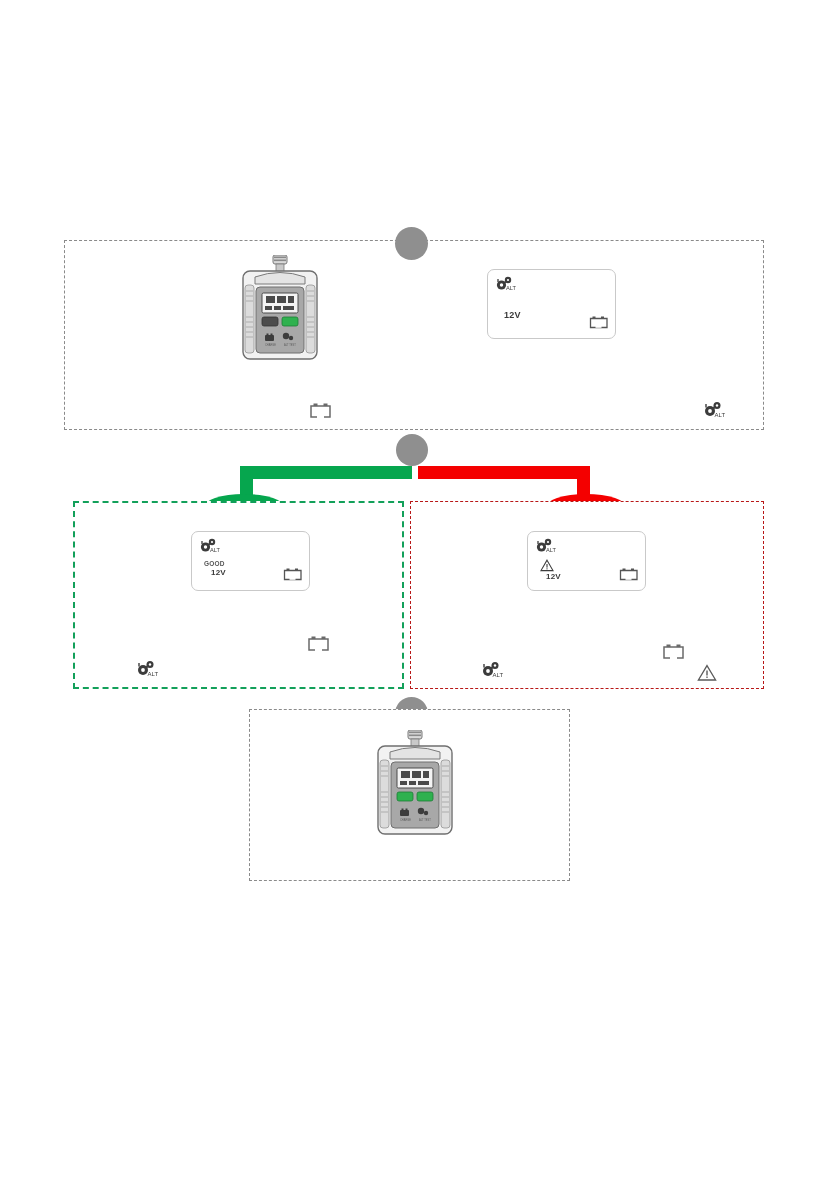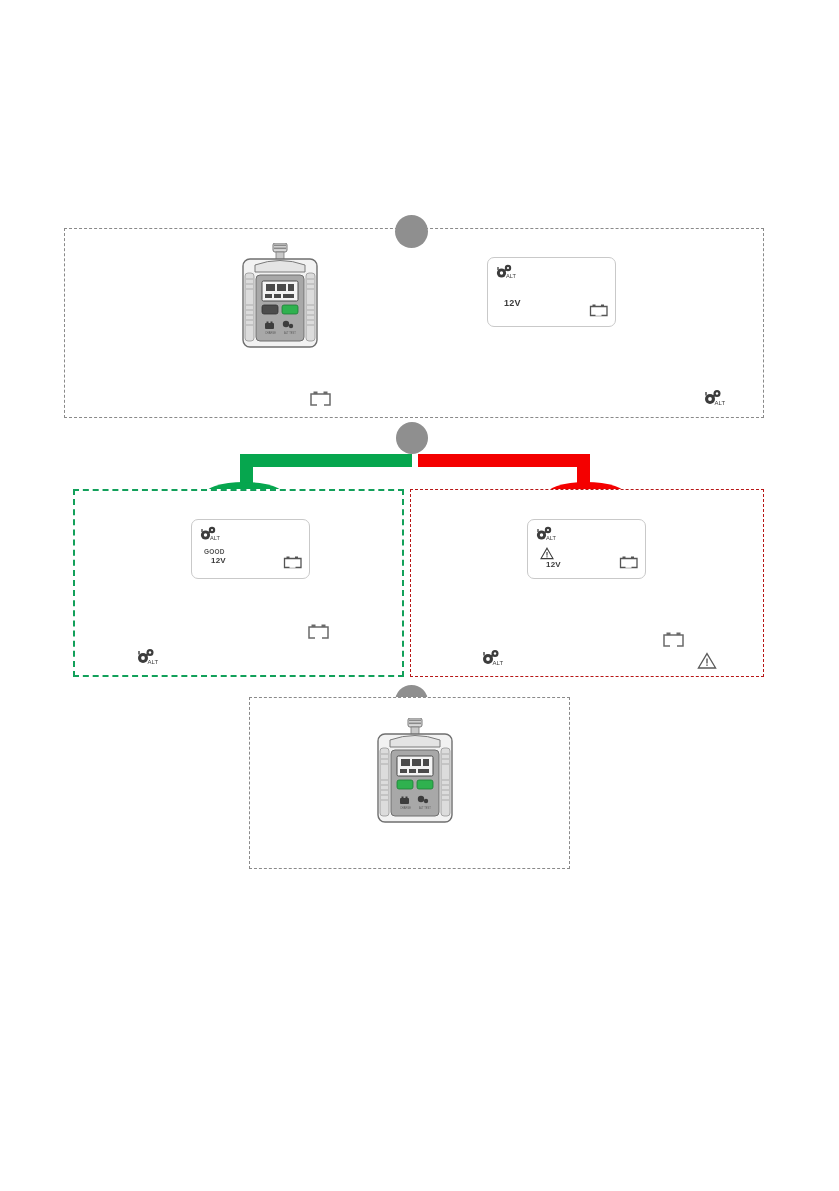--- a/index.html
+++ b/index.html
@@ -1,17 +1,17 @@
 <!DOCTYPE html>
 <html><head>
 <meta charset="utf-8">
 <style>
   html,body{margin:0;padding:0;background:#ffffff;}
   body{width:839px;height:1191px;position:relative;font-family:"Liberation Sans",sans-serif;overflow:hidden;}
-  .stage{position:absolute;left:0;top:0;width:839px;height:949px;}
+  .stage{position:absolute;left:0;top:12px;width:839px;height:949px;}
 
   
   .sect{position:absolute;box-sizing:border-box;background:#fff;}
   .sect-gray{border:1.4px dashed #8a8a8a;}
   .sect-green{border:2.2px dashed #12a05a;}
   .sect-red{border:1.6px dashed #b81717;}
 
   #sect-top   {left:64px;  top:228px; width:700px; height:190px;}
   #sect-green {left:73px;  top:489px; width:331px; height:188px;}
   #sect-red   {left:410px; top:489px; width:354px; height:188px;}

